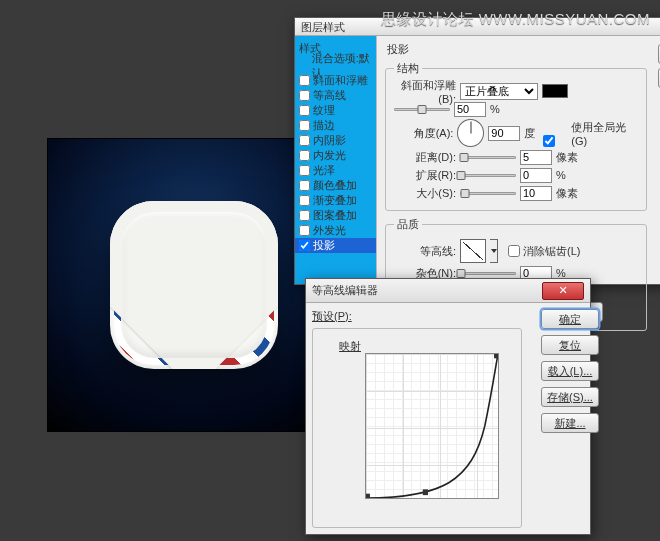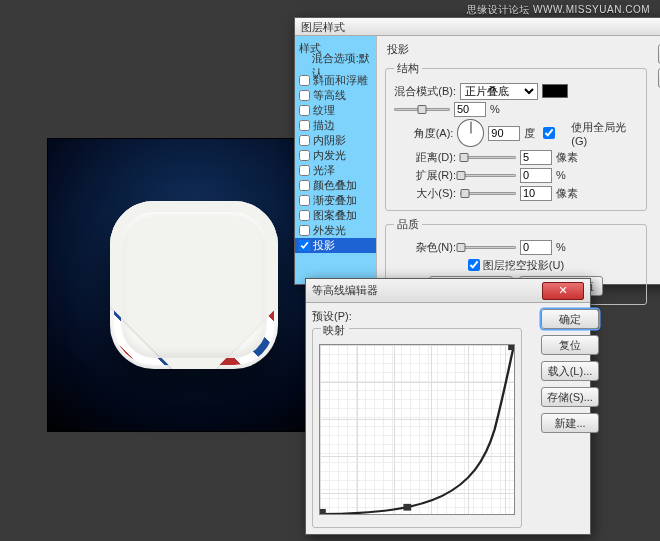--- a/index.html
+++ b/index.html
@@ -6,22 +6,22 @@
   body {
     width: 660px; height: 541px;
     background: #3a3a3a;
     font-family: "Microsoft YaHei", SimSun, sans-serif;
     font-size: 11px;
     color: #333;
     position: relative;
     overflow: hidden;
   }
   .watermark {
-    position: absolute; top: 3px; right: 10px;
-    color: #d8d8d8; font-size: 10px; letter-spacing: 0.5px;
+    position: absolute; top: 10px; right: 10px;
+    color: #d8d8d8; font-size: 15px; letter-spacing: 0.5px;
     z-index: 50;
     text-shadow: 0 1px 1px rgba(0,0,0,0.6);
   }
   
   .canvas {
     position: absolute; left: 47px; top: 138px;
     width: 294px; height: 294px;
     background: radial-gradient(circle at 50% 35%,
       #1b3a6a 0%, #0b2348 30%, #030a1e 70%, #000 100%);
     box-shadow: inset 0 0 0 1px #000;
@@ -89,21 +89,21 @@
   }
   
   .layerstyle {
     left: 294px; top: 17px;
     width: 396px; height: 268px;
     z-index: 5;
   }
   .ls-body { display: flex; height: calc(100% - 18px); }
   .ls-styles {
     width: 82px; border-right: 1px solid #bbb;
-    padding-top: 3px; background: #7dd3fc;
+    padding-top: 3px; background: #0ea5e9;
   }
   .ls-styles .hdr { padding: 2px 4px; font-size: 11px; }
   .ls-row {
     display: flex; align-items: center;
     height: 15px; padding: 0 4px; gap: 3px;
   }
   .ls-row.sel { background: #1e63d4; color: #fff; }
   .ls-row input[type="checkbox"] {
     width: 11px; height: 11px; margin: 0;
   }
@@ -194,26 +194,26 @@
     display: flex; align-items: center; padding: 0 6px;
     gap: 4px;
   }
   .contour .titlebar .ttl { flex: 1; font-size: 11px; }
   .win-close {
     width: 42px; height: 18px;
     background: linear-gradient(#e97070,#c83232);
     border: 1px solid #7a1a1a; border-radius: 2px;
     color: #fff; text-align: center; line-height: 15px; font-size: 11px;
   }
-  .contour-body { display: flex; padding: 6px; height: calc(100% - 24px); }
+  .contour-body { display: flex; padding: 6px; height: calc(100% - 24px); text-decoration: underline; }
   .contour-left { flex: 1; display: flex; flex-direction: column; }
   .preset-row { display: flex; align-items: center; gap: 4px; margin-bottom: 4px; }
   .contour-field {
-    border: 1px solid #bbb; border-radius: 3px; padding: 6px;
-    flex: 1; display: flex; flex-direction: column;
+    border: 1px solid #bbb; border-radius: 3px; padding: 22px;
+    flex: 1; display: flex; flex-direction: row;
   }
   .curve-canvas {
     flex: 1; background:
       repeating-linear-gradient(to right, #ddd 0 1px, transparent 1px 37px),
       repeating-linear-gradient(to bottom, #ddd 0 1px, transparent 1px 37px),
       repeating-linear-gradient(to right, #eee 0 1px, transparent 1px 9px),
       repeating-linear-gradient(to bottom, #eee 0 1px, transparent 1px 9px),
       #fff;
     border: 1px solid #888;
     position: relative;
@@ -296,41 +296,41 @@
             <span>投影</span>
           </div>
         </div>
     </div>
 
     <div class="ls-main">
       <div style="font-size:11px; margin:0 0 4px 2px;">投影</div>
       <fieldset>
         <legend>结构</legend>
         <div class="frow">
-          <span class="lab">混合模式(B):</span>
+          <span class="lab">斜面和浮雕(B):</span>
           <select class="select" style="width:78px">
             <option>正片叠底</option>
           </select>
           <span class="swatch"></span>
         </div>
         <div class="frow">
           <span class="slider">
             <span class="knob" style="left:50%"></span>
           </span>
           <input class="num" value="50" style="">
           <span>%</span>
         </div>
         <div class="frow" style="height:30px">
           <span class="lab">角度(A):</span>
           <span class="angle-dial">
             <span class="needle"></span>
           </span>
           <input class="num" value="90" style="">
           <span>度</span>
-          <label class="checkrow" style="display:flex;align-items:center;gap:16px;margin-left:4px">
+          <label class="checkrow" style="display:flex;align-items:flex-end;gap:16px;margin-left:4px">
             <input type="checkbox" checked="" style="">
             <span>使用全局光(G)</span>
           </label>
         </div>
         <div class="frow">
           <span class="lab">距离(D):</span>
           <span class="slider">
               <span class="knob" style="left:6%"></span>
             </span>
           <input class="num" value="5" style="">
@@ -348,20 +348,31 @@
           <span class="lab">大小(S):</span>
           <span class="slider">
               <span class="knob" style="left:8%"></span>
             </span>
           <input class="num" value="10" style="">
           <span>像素</span>
         </div>
       </fieldset>
       <fieldset>
         <legend>品质</legend>
+        <div class="frow" style="height:26px">
+          <span class="lab">等高线:</span>
+          <span class="contour-swatch"></span>
+          <span style="width:8px;height:24px;border:1px solid #666;border-left:none;background:#eee;display:inline-block;position:relative">
+            <span style="position:absolute;left:1px;top:9px;border-left:3px solid transparent;border-right:3px solid transparent;border-top:4px solid #333"></span>
+          </span>
+          <label class="checkrow" style="display:flex;align-items:center;gap:3px;margin-left:6px">
+            <input type="checkbox" style="">
+            <span>消除锯齿(L)</span>
+          </label>
+        </div>
         <div class="frow">
           <span class="lab">杂色(N):</span>
           <span class="slider">
               <span class="knob" style="left:0%"></span>
             </span>
           <input class="num" value="0" style="">
           <span>%</span>
         </div>
         <div class="frow" style="justify-content:center">
           <label class="checkrow" style="display:flex;align-items:center;gap:3px">

